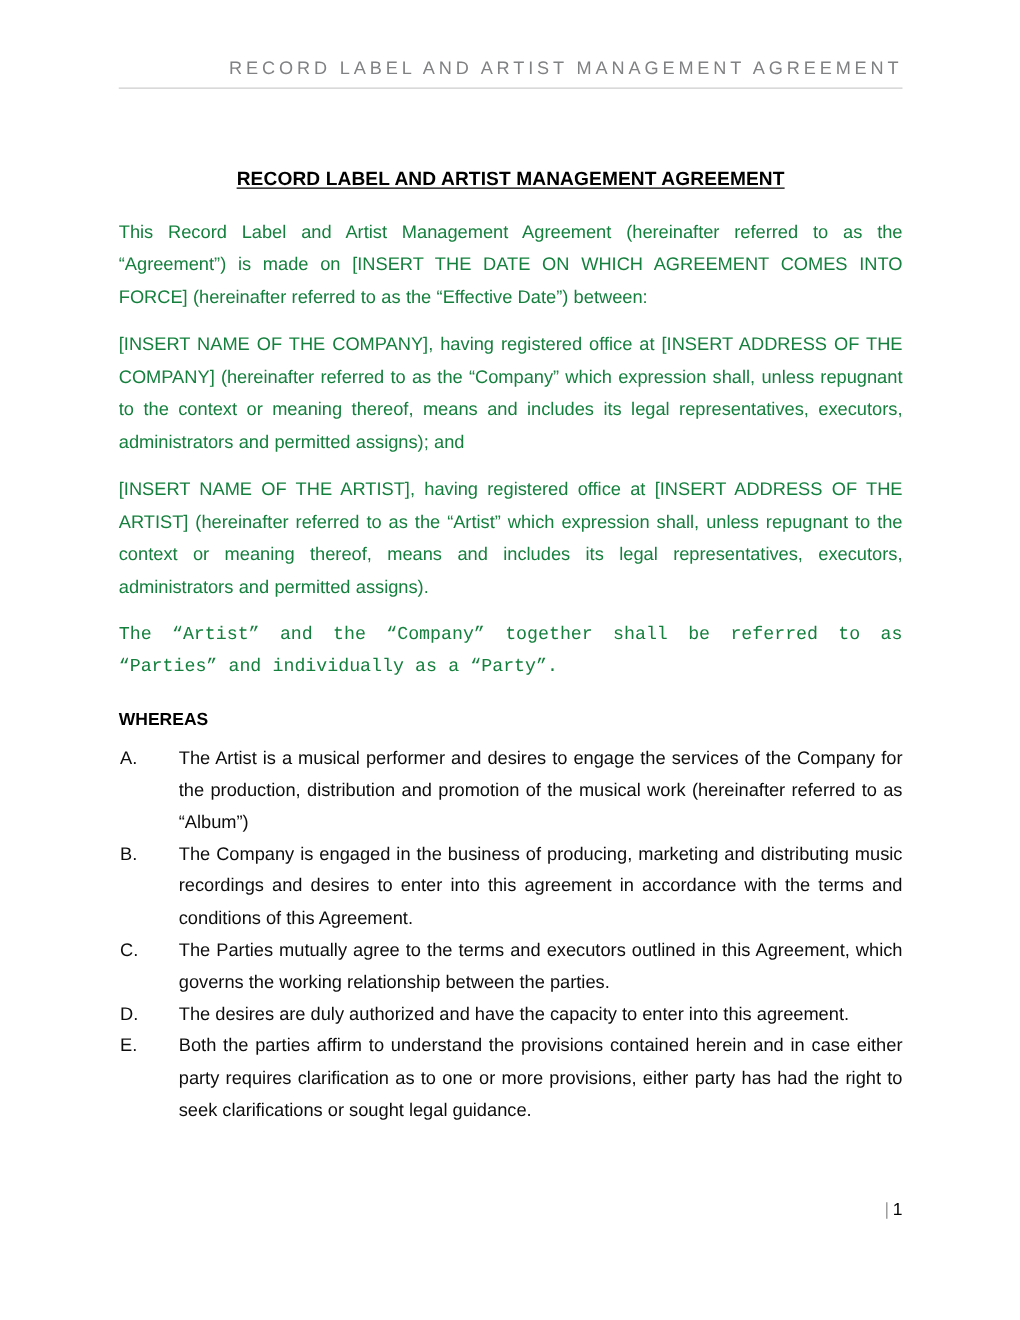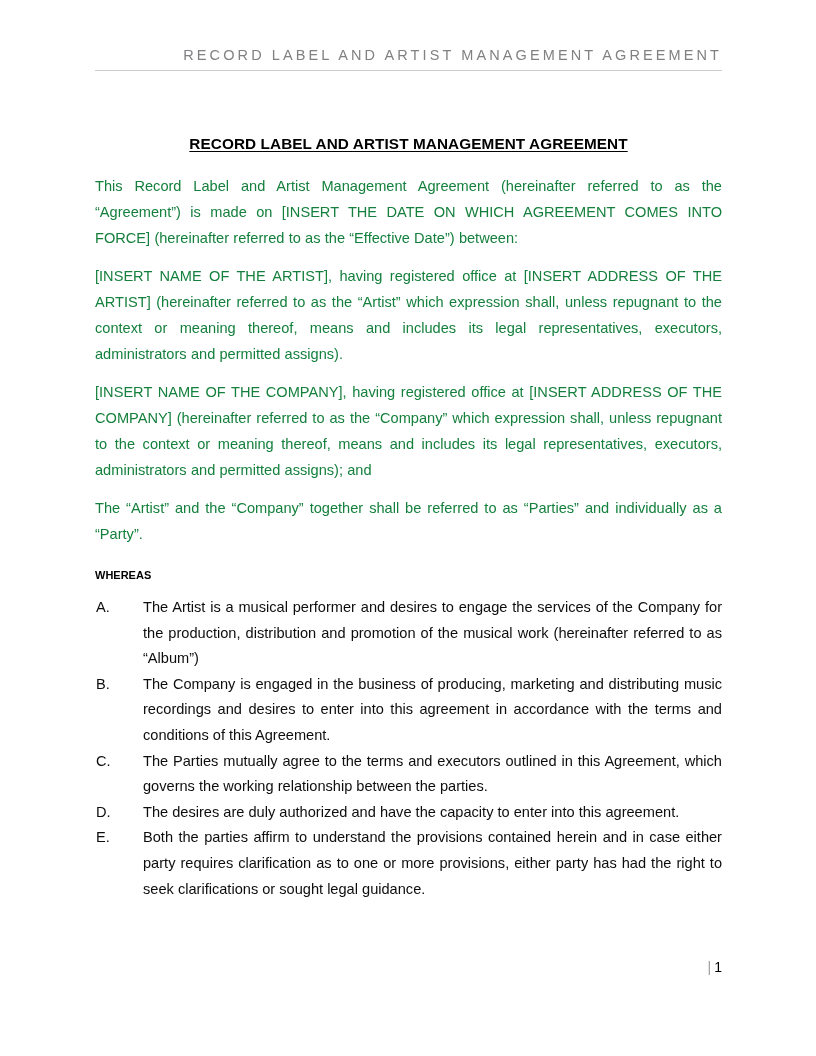--- a/index.html
+++ b/index.html
@@ -67,24 +67,24 @@
 
   p.para {
     font-size: 14.6px;
     line-height: 26px;
     text-align: justify;
     text-justify: inter-word;
     margin: 0 0 12px 0;
     color: #15803d;
     word-spacing: 0.2px;
   }
-  p.para:last-of-type { margin-bottom: 0; }
+  p.para:last-of-type { margin-bottom: 0; font-family: Liberation Mono, monospace; }
 
   .section-heading {
-    font-size: 11px;
+    font-size: 14px;
     font-weight: bold;
     margin: 16px 0 8px 0;
     line-height: 24px;
     color: #000;
   }
 
   
   ol.recitals {
     list-style: none;
     margin: 0;
@@ -138,23 +138,23 @@
     <div class="doc-header-text">RECORD LABEL AND ARTIST MANAGEMENT AGREEMENT</div>
     <div class="doc-header-rule"></div>
   </div>
 
   <div class="content">
 
     <h1 class="doc-title">RECORD LABEL AND ARTIST MANAGEMENT AGREEMENT</h1>
 
     <p class="para">This Record Label and Artist Management Agreement (hereinafter referred to as the “Agreement”) is made on [INSERT THE DATE ON WHICH AGREEMENT COMES INTO FORCE] (hereinafter referred to as the “Effective Date”) between:</p>
 
+    <p class="para">[INSERT NAME OF THE COMPANY], having registered office at [INSERT ADDRESS OF THE COMPANY] (hereinafter referred to as the “Company” which expression shall, unless repugnant to the context or meaning thereof, means and includes its legal representatives, executors, administrators and permitted assigns); and</p>
+
     <p class="para">[INSERT NAME OF THE ARTIST], having registered office at [INSERT ADDRESS OF THE ARTIST] (hereinafter referred to as the “Artist” which expression shall, unless repugnant to the context or meaning thereof, means and includes its legal representatives, executors, administrators and permitted assigns).</p>
-
-    <p class="para">[INSERT NAME OF THE COMPANY], having registered office at [INSERT ADDRESS OF THE COMPANY] (hereinafter referred to as the “Company” which expression shall, unless repugnant to the context or meaning thereof, means and includes its legal representatives, executors, administrators and permitted assigns); and</p>
 
     <p class="para">The “Artist” and the “Company” together shall be referred to as “Parties” and individually as a “Party”.</p>
 
     <div class="section-heading">WHEREAS</div>
 
     <ol class="recitals">
       <li>
         <span class="marker">A.</span>
         <span class="item-text">The Artist is a musical performer and desires to engage the services of the Company for the production, distribution and promotion of the musical work (hereinafter referred to as “Album”)</span>
       </li>

